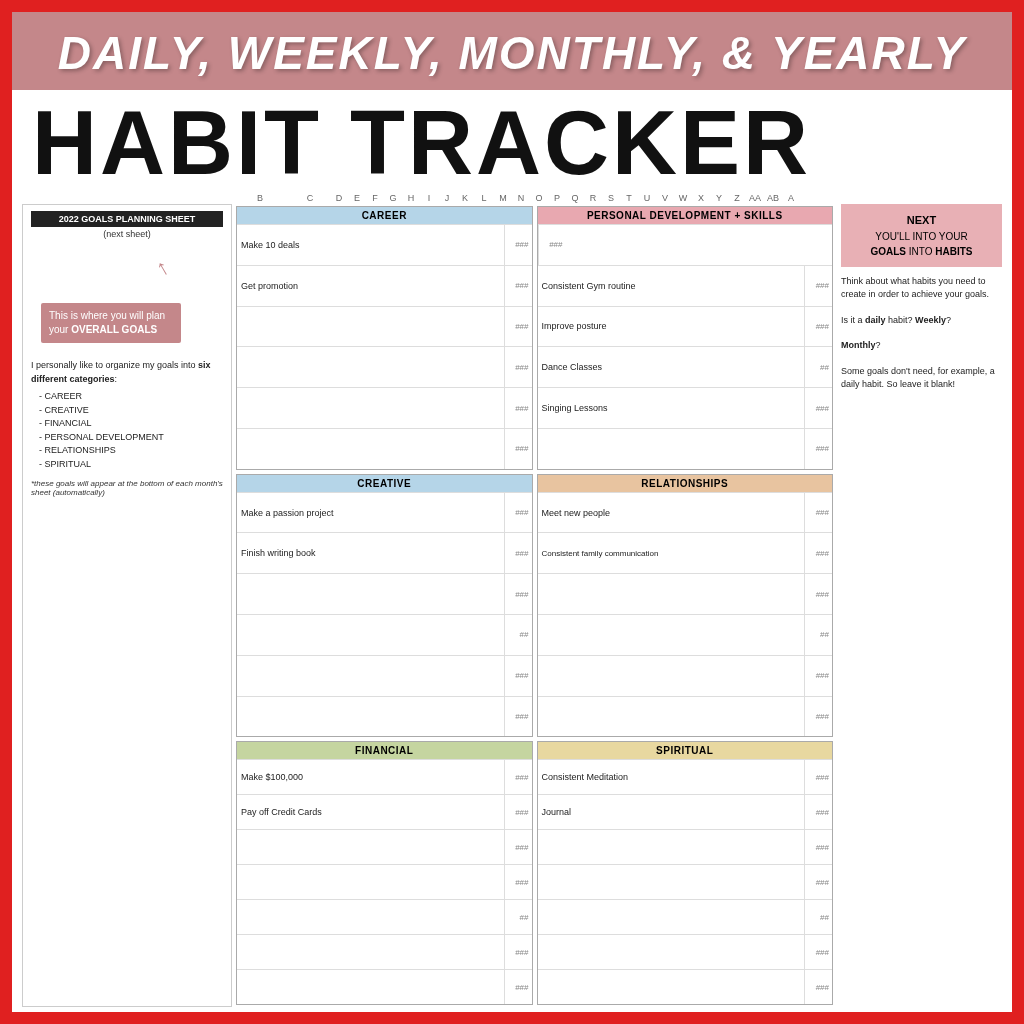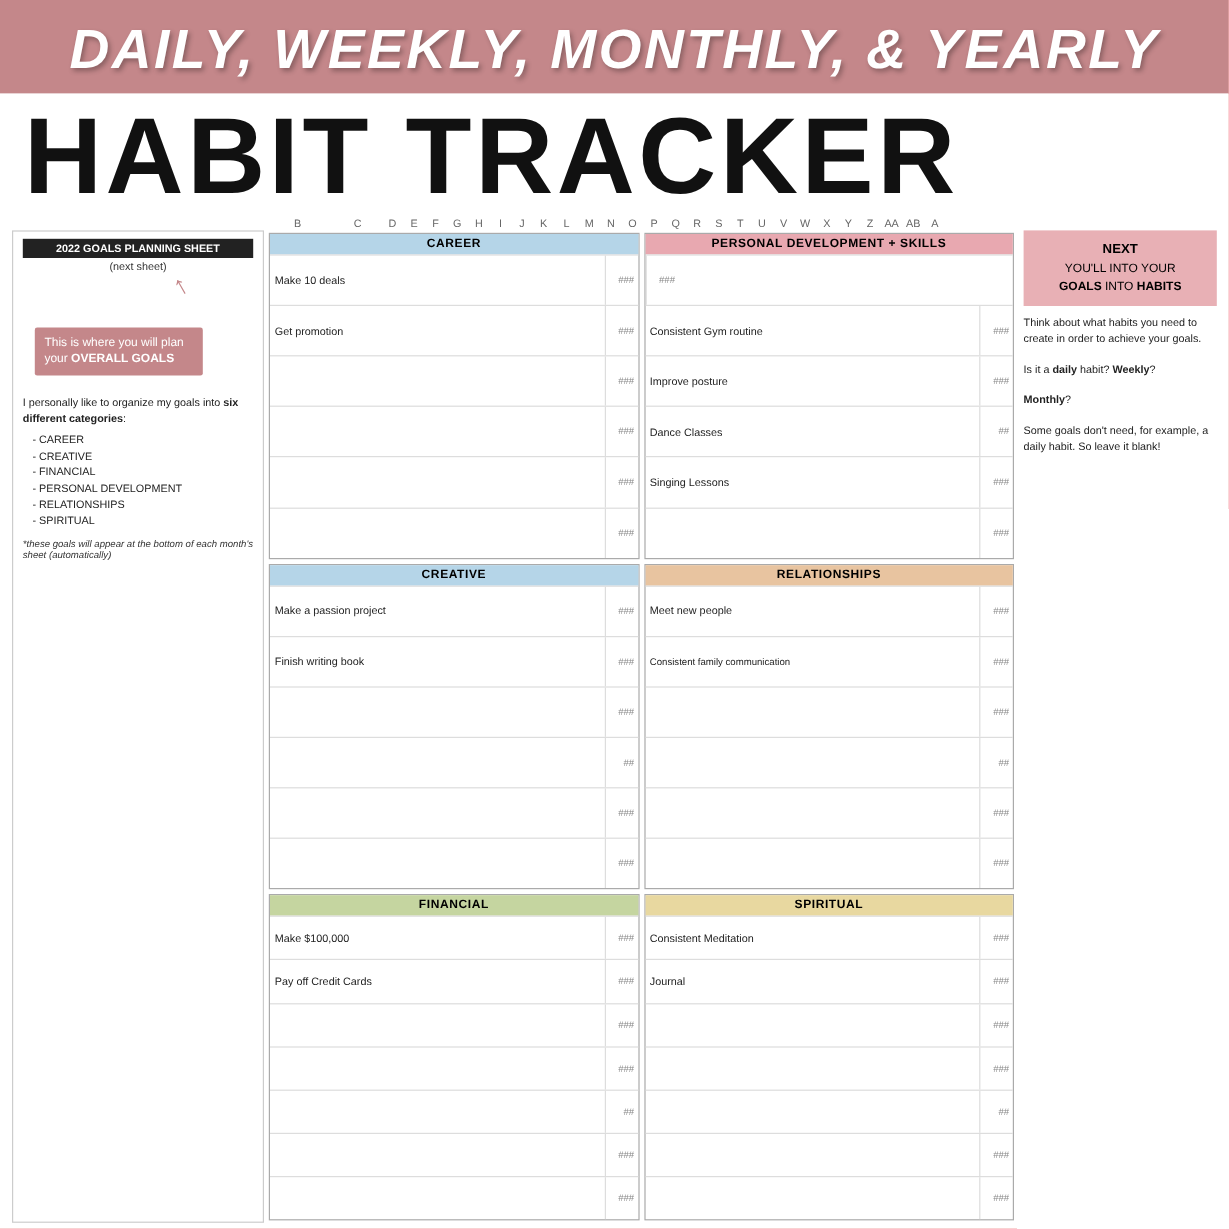--- a/index.html
+++ b/index.html
@@ -7,20 +7,21 @@
       width: 1024px;
       height: 1024px;
       background: #e02020;
       font-family: Arial, sans-serif;
       overflow: hidden;
     }
     .outer-border {
       width: 1024px;
       height: 1024px;
       background: #e02020;
+      padding: 12px;
       display: flex;
       flex-direction: column;
     }
     .inner-content {
       flex: 1;
       background: white;
       display: flex;
       flex-direction: column;
       overflow: hidden;
     }
@@ -81,21 +82,21 @@
       font-size: 9px;
       font-weight: bold;
       padding: 3px 6px;
       text-align: center;
       margin-bottom: 2px;
     }
     .next-sheet-label {
       text-align: center;
       font-size: 9px;
       color: #333;
-      margin-bottom: 6px;
+      margin-bottom: 24px;
     }
     .callout-box {
       background: #c4878a;
       color: white;
       padding: 6px 8px;
       font-size: 10px;
       border-radius: 2px;
       margin: 30px 0 6px 10px;
       position: relative;
       line-height: 1.4;

